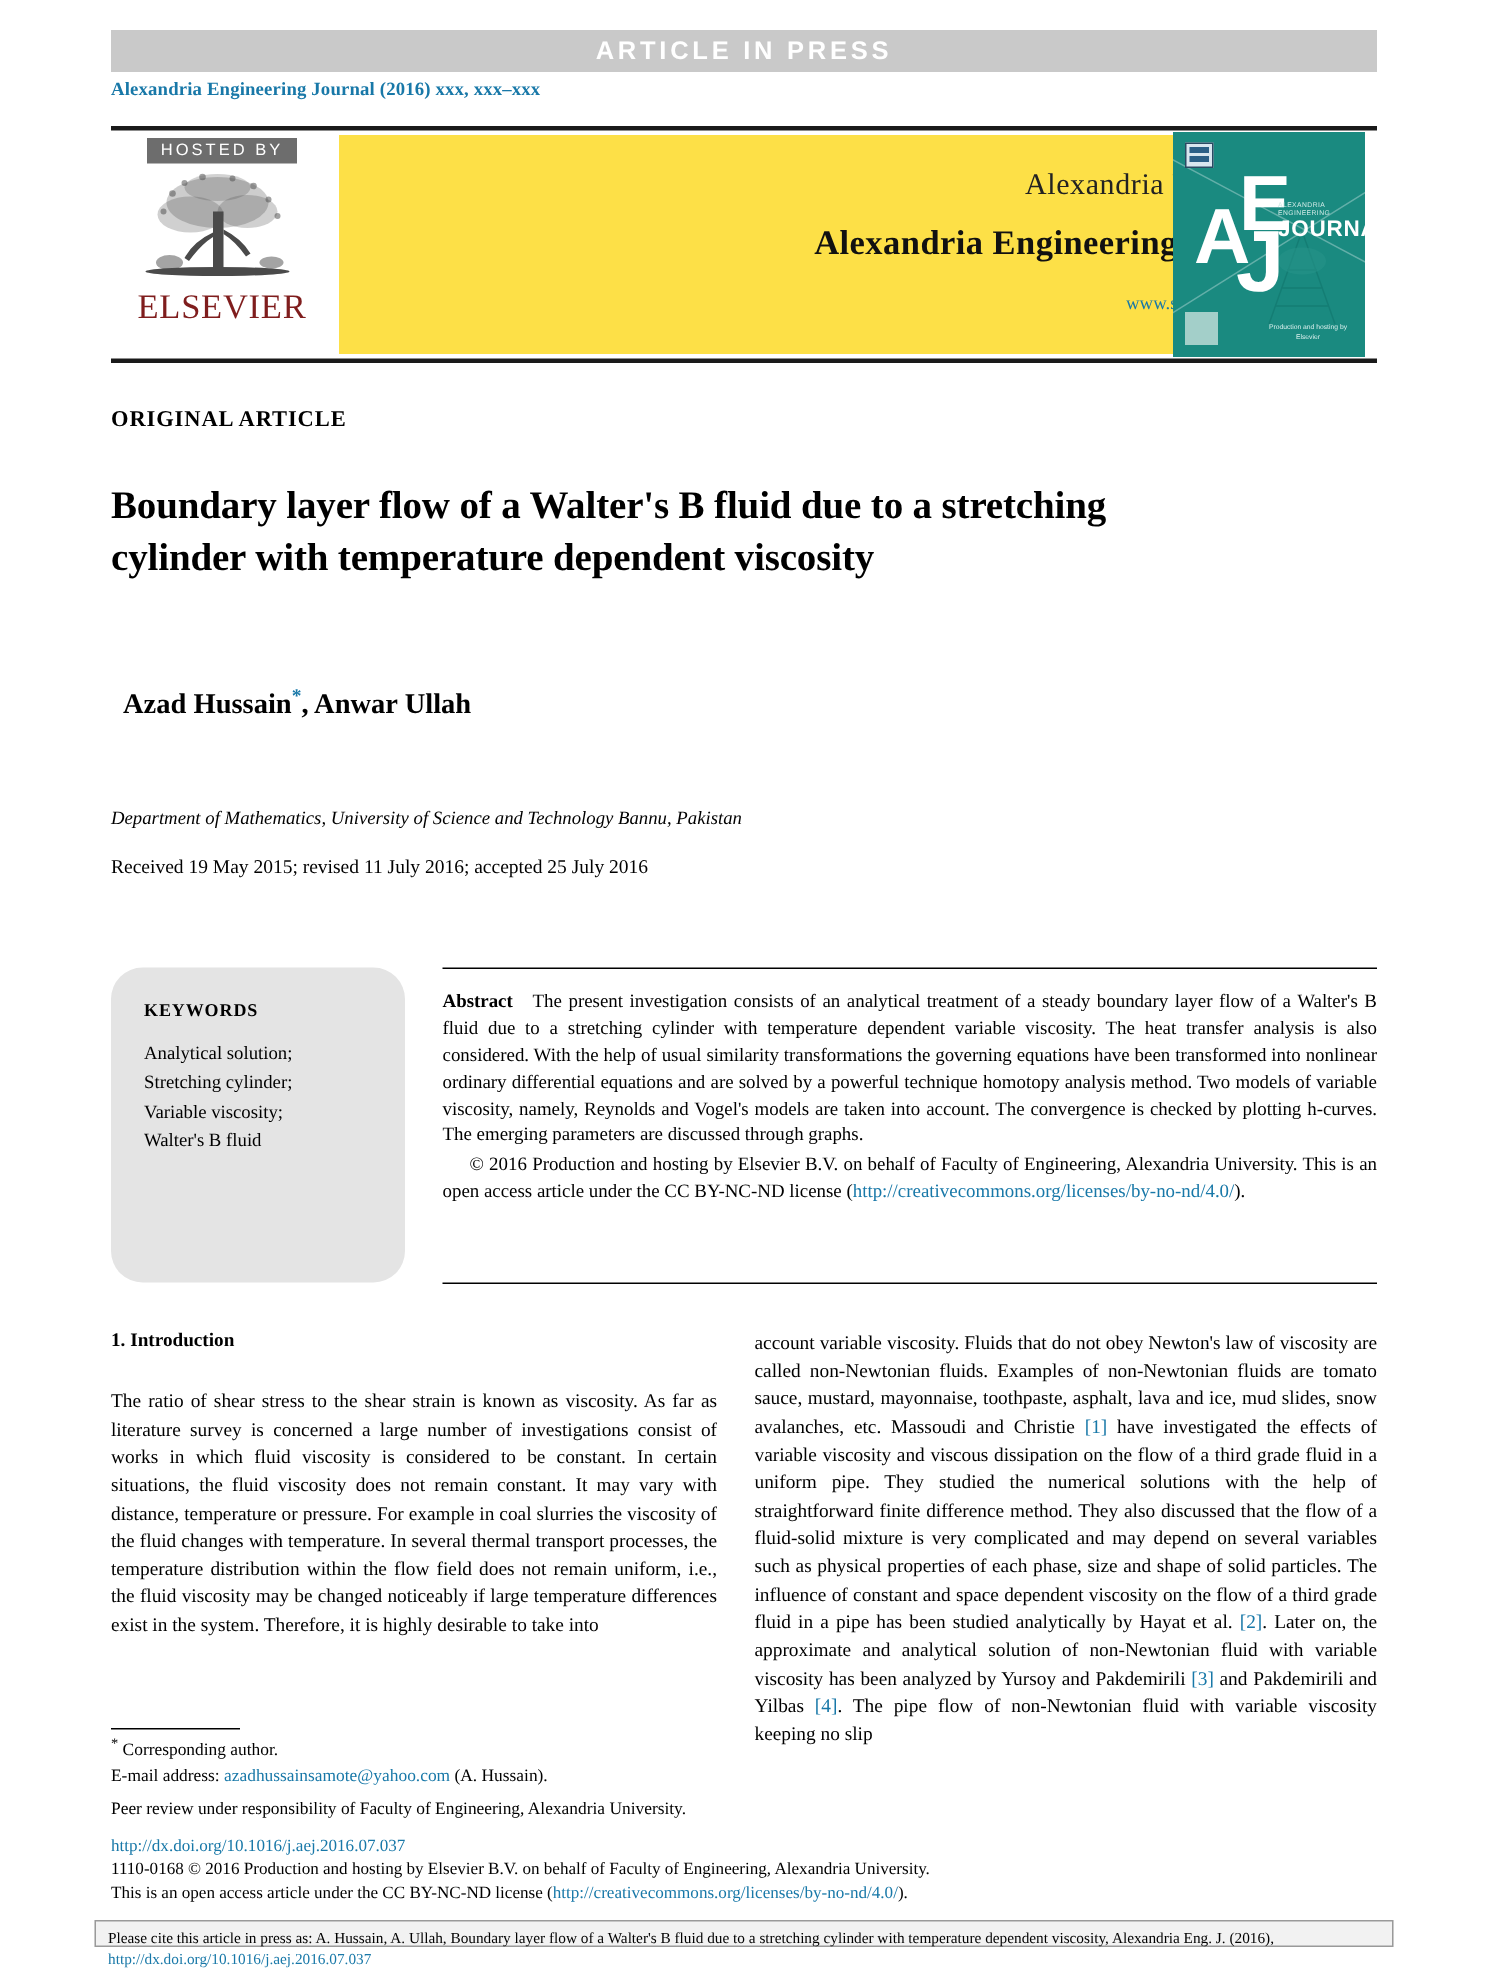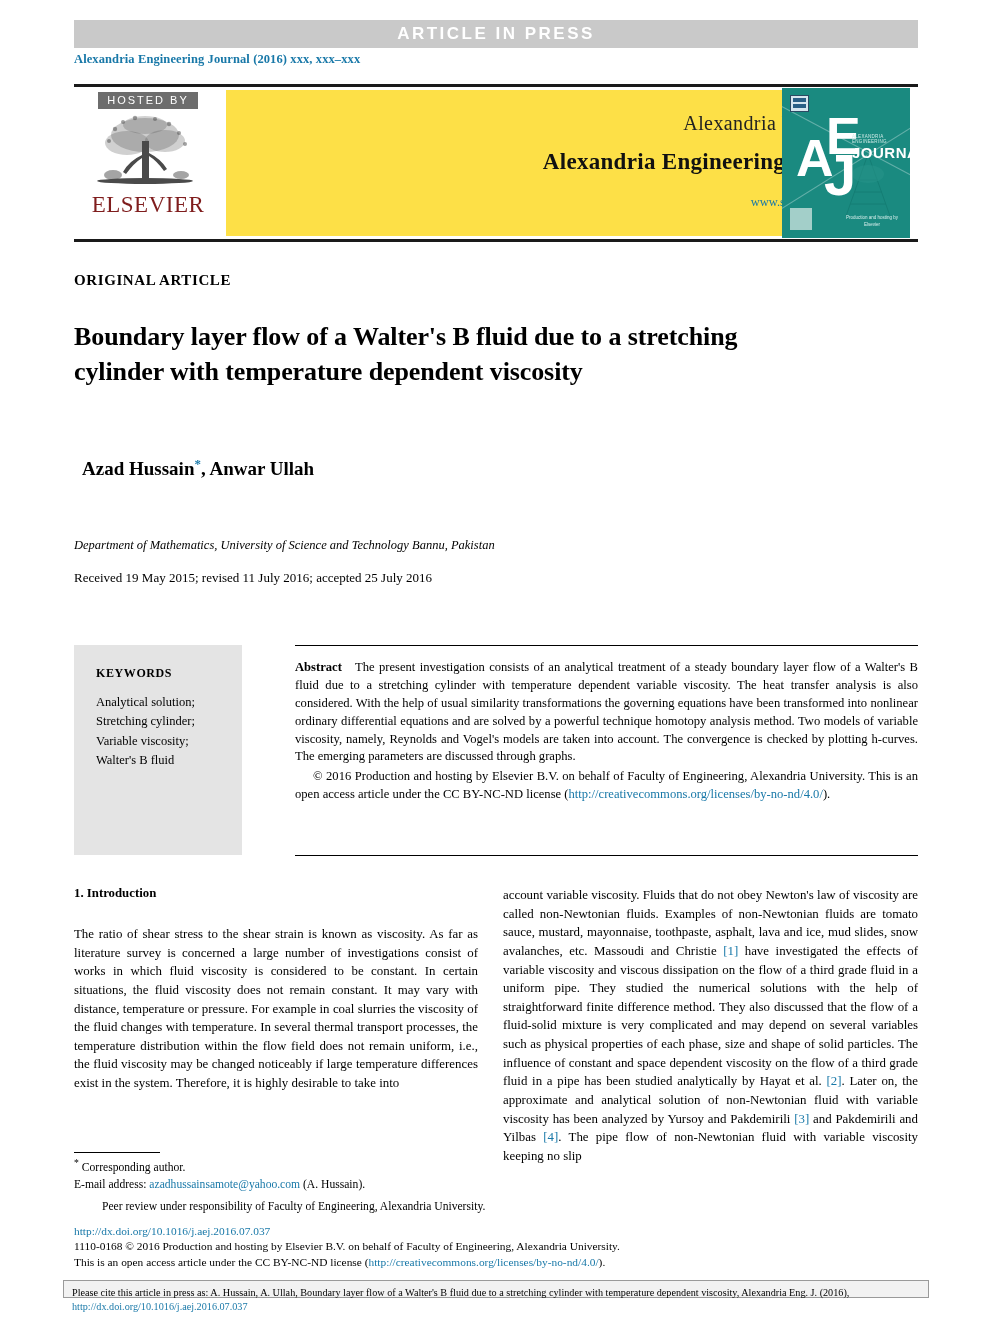--- a/index.html
+++ b/index.html
@@ -143,22 +143,23 @@
   }
 
   
   .abs-rule-top {
     position: absolute; left: 295px; top: 645px; width: 623px; height: 1px; background: #000;
   }
   .abs-rule-bot {
     position: absolute; left: 295px; top: 855px; width: 623px; height: 1px; background: #000;
   }
   .keywords-box {
-    position: absolute; left: 74px; top: 645px; width: 168px; height: 210px;
+    position: absolute; left: 74px; top: 645px; width: 196px; height: 210px;
     background: #e4e4e4;
+    border-radius: 21px;
   }
   .kw-head {
     font-size: 12px; font-weight: bold; letter-spacing: .6px;
     margin: 21px 0 0 22px;
   }
   .kw-list {
     margin: 12px 0 0 22px; font-size: 12.5px; line-height: 1.55;
   }
   .abstract {
     position: absolute; left: 295px; top: 659px; width: 623px;
@@ -185,21 +186,21 @@
 
   
   .fn-rule {
     position: absolute; left: 74px; top: 1152px; width: 86px; height: 1px; background: #000;
   }
   .footnotes {
     position: absolute; left: 74px; top: 1156px; width: 412px;
     font-size: 11.6px; line-height: 1.42;
   }
   .footnotes .fn-line { margin-bottom: 1px; }
-  .footnotes .fn-peer { margin-top: 5px; margin-left: 28px; }
+  .footnotes .fn-peer { margin-top: 5px; }
   .bottom-meta {
     position: absolute; left: 74px; top: 1224px; width: 700px;
     font-size: 11.4px; line-height: 1.34;
   }
   .cite-box {
     position: absolute; left: 63px; top: 1280px; width: 866px; height: 18px;
     border: 1px solid #9a9a9a; background: #f2f2f2;
     font-size: 10.2px; line-height: 1.4; padding: 5px 8px; box-sizing: border-box;
   }
 </style>

